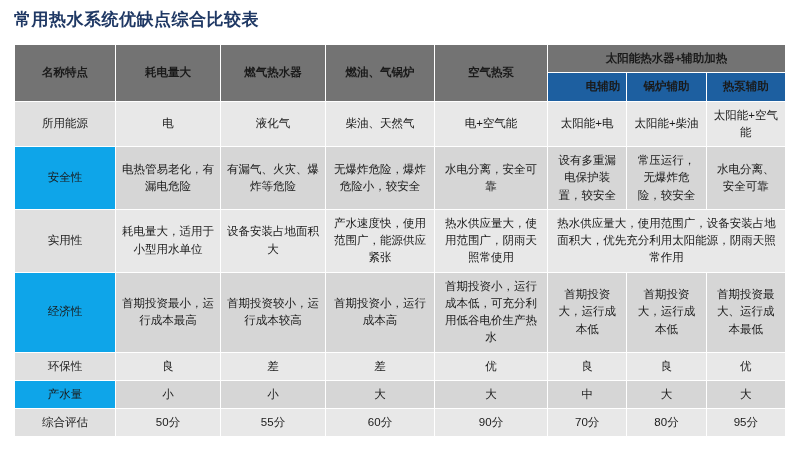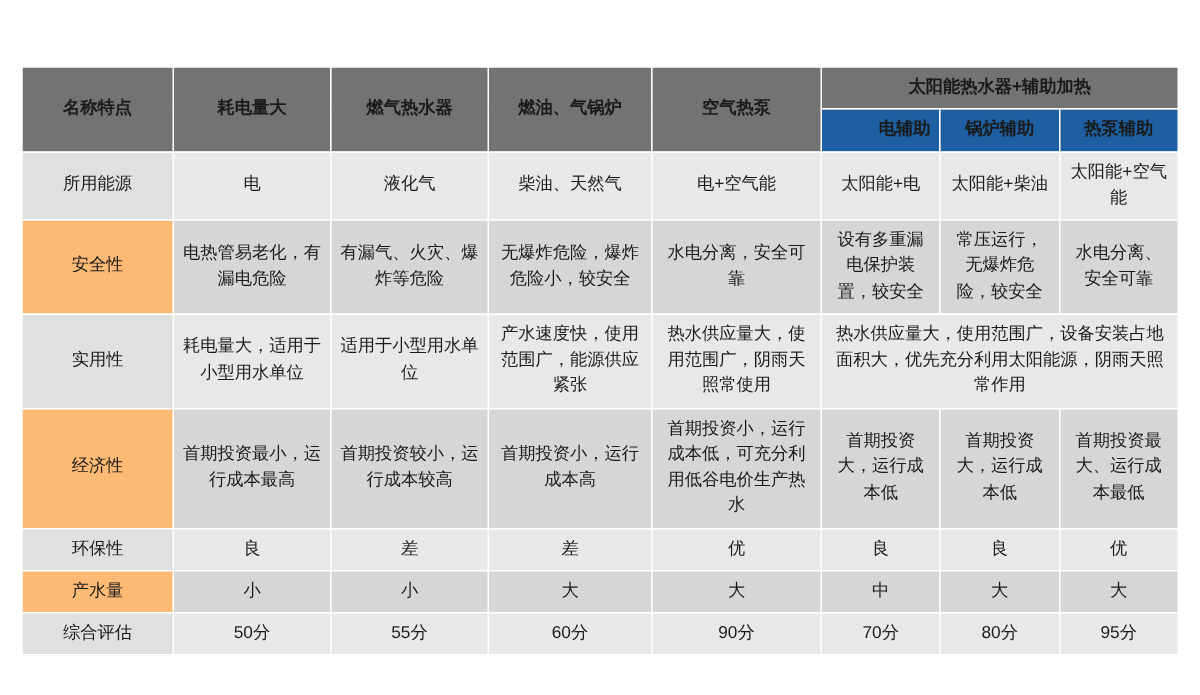--- a/index.html
+++ b/index.html
@@ -60,28 +60,29 @@
   
   .rowlabel {
     font-weight: normal;
     font-size: 12px;
     color: #111111;
   }
   
   .band-a td { background: #e8e8e8; }
   .band-b td { background: #d6d6d6; }
   .band-a td.rowlabel { background: #e0e0e0; }
-  .band-b td.rowlabel { background: #fdba74; }
+  .band-b td.rowlabel { background: #0ea5e9; }
   .tall td { padding-top: 14px; padding-bottom: 14px; }
 </style>
 </head>
 <body>
 
 <div id="page">
 
+  <div id="title">常用热水系统优缺点综合比较表</div>
 
   <table class="cmp">
     <thead>
       <tr>
         <th class="hdr" rowspan="2" style="width:88px;">名称特点</th>
         <th class="hdr" rowspan="2" style="width:92px;">耗电量大</th>
         <th class="hdr" rowspan="2" style="width:92px;">燃气热水器</th>
         <th class="hdr" rowspan="2" style="width:96px;">燃油、气锅炉</th>
         <th class="hdr" rowspan="2" style="width:100px;">空气热泵</th>
         <th class="hdr" colspan="3">太阳能热水器+辅助加热</th>
@@ -112,21 +113,21 @@
         <td>无爆炸危险，爆炸危险小，较安全</td>
         <td>水电分离，安全可靠</td>
         <td>设有多重漏电保护装置，较安全</td>
         <td>常压运行，无爆炸危险，较安全</td>
         <td>水电分离、安全可靠</td>
       </tr>
 
       <tr class="band-a tall">
         <td class="rowlabel">实用性</td>
         <td>耗电量大，适用于小型用水单位</td>
-        <td>适用于小型用水单位</td>
+        <td>设备安装占地面积大</td>
         <td>产水速度快，使用范围广，能源供应紧张</td>
         <td>热水供应量大，使用范围广，阴雨天照常使用</td>
         <td colspan="3">热水供应量大，使用范围广，设备安装占地面积大，优先充分利用太阳能源，阴雨天照常作用</td>
       </tr>
 
       <tr class="band-b tall">
         <td class="rowlabel">经济性</td>
         <td>首期投资最小，运行成本最高</td>
         <td>首期投资较小，运行成本较高</td>
         <td>首期投资小，运行成本高</td>

